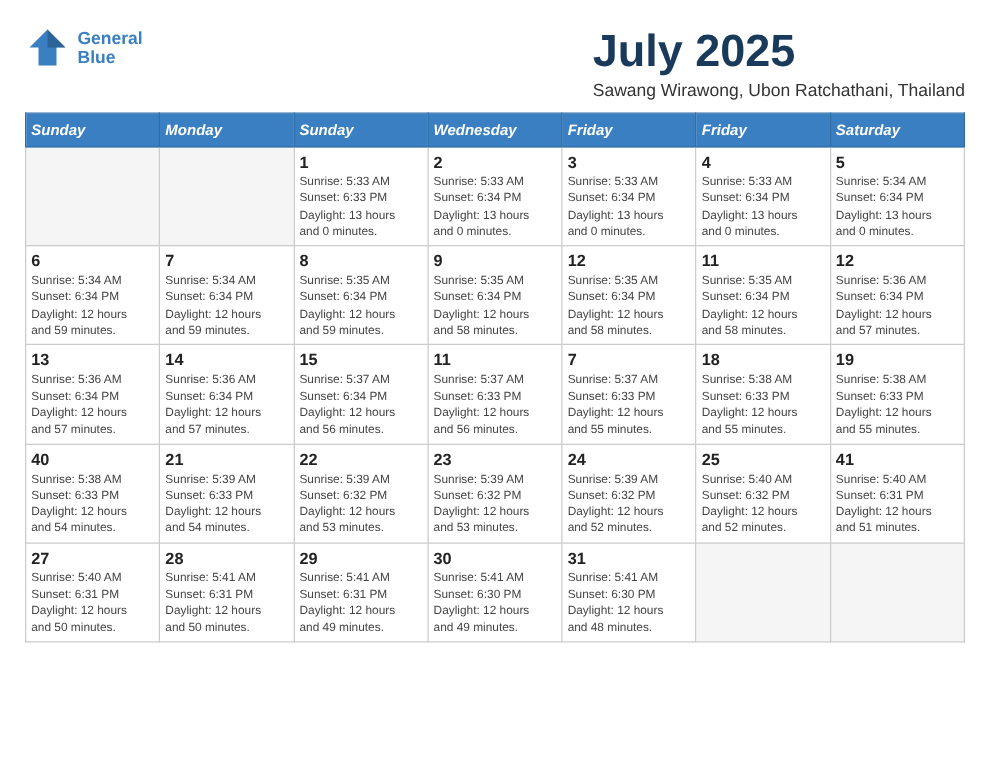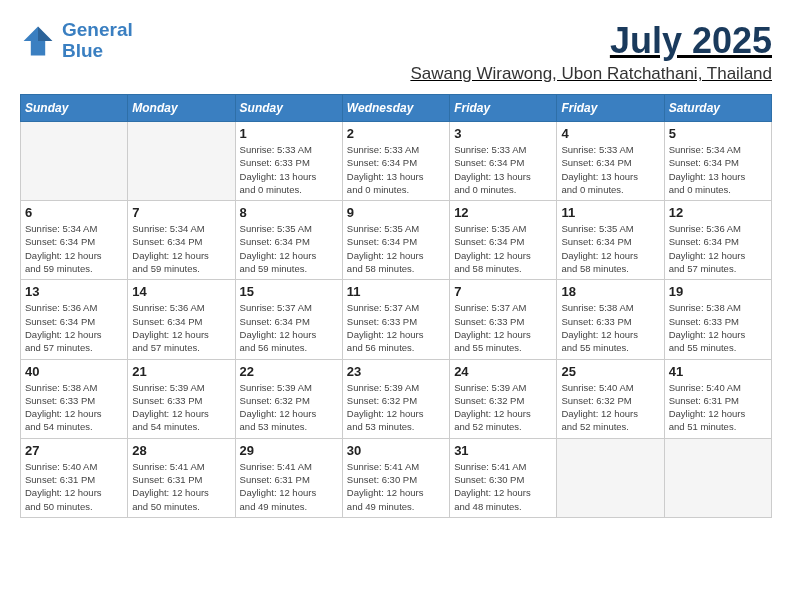--- a/index.html
+++ b/index.html
@@ -15,44 +15,42 @@
       justify-content: space-between;
       align-items: flex-start;
       margin-bottom: 10px;
     }
     .logo {
       display: flex;
       align-items: center;
       gap: 6px;
     }
     .logo-text {
-      font-size: 19px;
+      font-size: 14px;
       font-weight: bold;
       color: #1a3a5c;
       line-height: 1.1;
     }
     .logo-text span {
       color: #3a7fc1;
       display: block;
     }
     .logo-icon {
       width: 36px;
       height: 36px;
     }
     .title-section {
-      text-align: right;
-      text-decoration: underline;
     }
     .month-title {
       font-size: 36px;
       font-weight: bold;
       color: #1a3a5c;
     }
     .location-title {
-      font-size: 17px;
+      font-size: 14px;
       color: #333;
       margin-top: 2px;
     }
     .calendar {
       width: 100%;
       border-collapse: collapse;
       border: 1px solid #ccc;
     }
     .calendar th {
       background-color: #3a7fc1;

